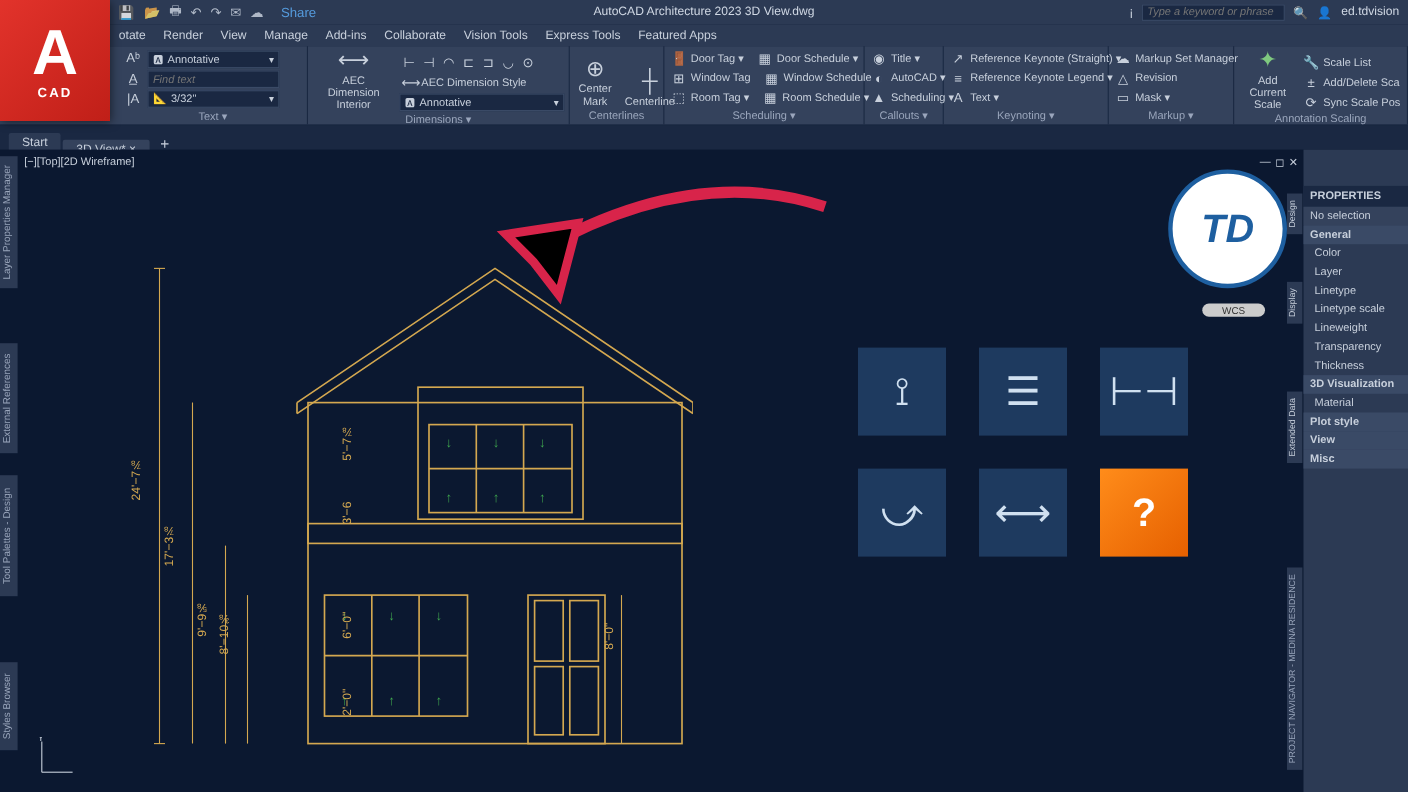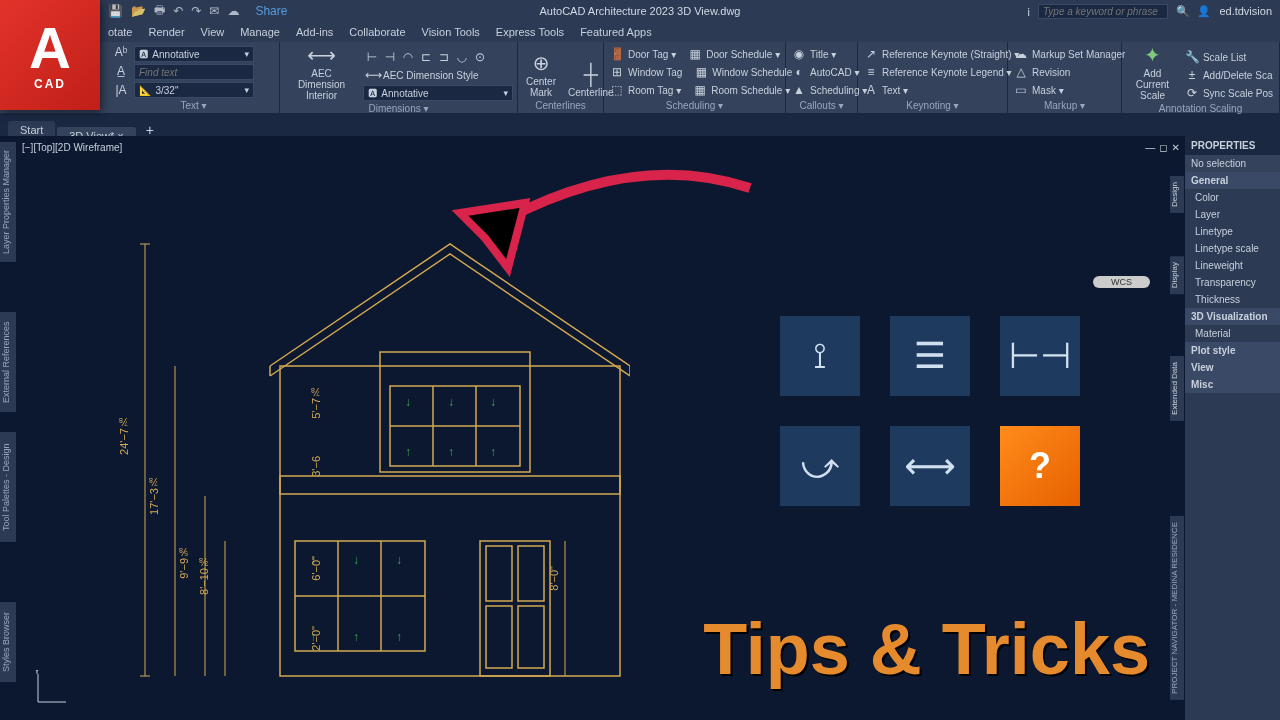--- a/index.html
+++ b/index.html
@@ -31,21 +31,21 @@
 .hbtn .ic{font-size:12px;width:14px;text-align:center;}
 .tabs-row{height:32px;background:#1a2842;display:flex;align-items:center;padding-left:8px;gap:2px;}
 .tab{background:#2c3a54;padding:3px 12px;font-size:11px;color:#c8d0dc;border-radius:2px 2px 0 0;}
 .tab.active{background:#34425c;margin-top:11px;}
 .tab-plus{padding:3px 8px;color:#c8d0dc;font-size:14px;}
 .workspace{position:absolute;top:136px;left:0;right:0;bottom:0;background:#0b1830;}
 .vp-label{position:absolute;top:6px;left:22px;font-size:10px;color:#c8d0dc;}
 .vp-controls{position:absolute;top:6px;right:100px;display:flex;gap:4px;font-size:10px;}
 .side-tab{position:absolute;left:0;background:#2c3a54;width:16px;writing-mode:vertical-rl;transform:rotate(180deg);font-size:9px;text-align:center;padding:6px 1px;color:#9aa6bc;}
 .props{position:absolute;right:0;top:0;bottom:0;width:95px;background:#2c3a54;font-size:10px;}
-.props-hdr{background:#1a2842;padding:4px 6px;font-weight:600;font-size:10px;}
+.props-hdr{background:#1a2842;padding:4px 6px;font-weight:600;font-size:10px;margin-top:33px;}
 .props-sel{background:#34425c;padding:3px 6px;font-size:10px;}
 .props-sec{background:#3a4a66;padding:3px 6px;font-weight:600;font-size:10px;}
 .props-row{padding:3px 10px;font-size:10px;color:#c8d0dc;}
 .props-vtab{position:absolute;left:-15px;background:#2c3a54;width:14px;writing-mode:vertical-rl;transform:rotate(180deg);font-size:8px;text-align:center;padding:6px 0;}
 .right-vtab{position:absolute;right:96px;background:#2c3a54;width:14px;bottom:20px;writing-mode:vertical-rl;transform:rotate(180deg);font-size:8px;text-align:center;padding:6px 0;color:#9aa6bc;}
 .house{position:absolute;left:130px;top:50px;}
 .overlay-text{position:absolute;right:130px;bottom:30px;font-size:72px;font-weight:700;color:#e68a2e;text-shadow:2px 2px 0 #000;font-family:Arial,sans-serif;}
 .tile-grid{position:absolute;right:200px;top:180px;display:grid;grid-template-columns:repeat(3,80px);gap:30px;}
 .tile{width:80px;height:80px;background:#1e3a5f;display:flex;align-items:center;justify-content:center;font-size:36px;color:#d0e0f0;}
 .tile.orange{background:linear-gradient(135deg,#ff8c1a,#e66000);color:#fff;font-weight:700;}
@@ -378,22 +378,22 @@
 
   <div class="tile-grid">
     <div class="tile">⟟</div>
     <div class="tile">☰</div>
     <div class="tile">⊢⊣</div>
     <div class="tile">⤻</div>
     <div class="tile">⟷</div>
     <div class="tile orange">?</div>
   </div>
 
+  <div class="td-badge">TD</div>
   <div class="wcs">WCS</div>
-  <div class="overlay-text">Tips &amp; Tricks</div>
 
   <div class="props">
     <div class="props-hdr">PROPERTIES</div>
     <div class="props-sel">No selection</div>
     <div class="props-sec">General</div>
     <div class="props-row">Color</div>
     <div class="props-row">Layer</div>
     <div class="props-row">Linetype</div>
     <div class="props-row">Linetype scale</div>
     <div class="props-row">Lineweight</div>

